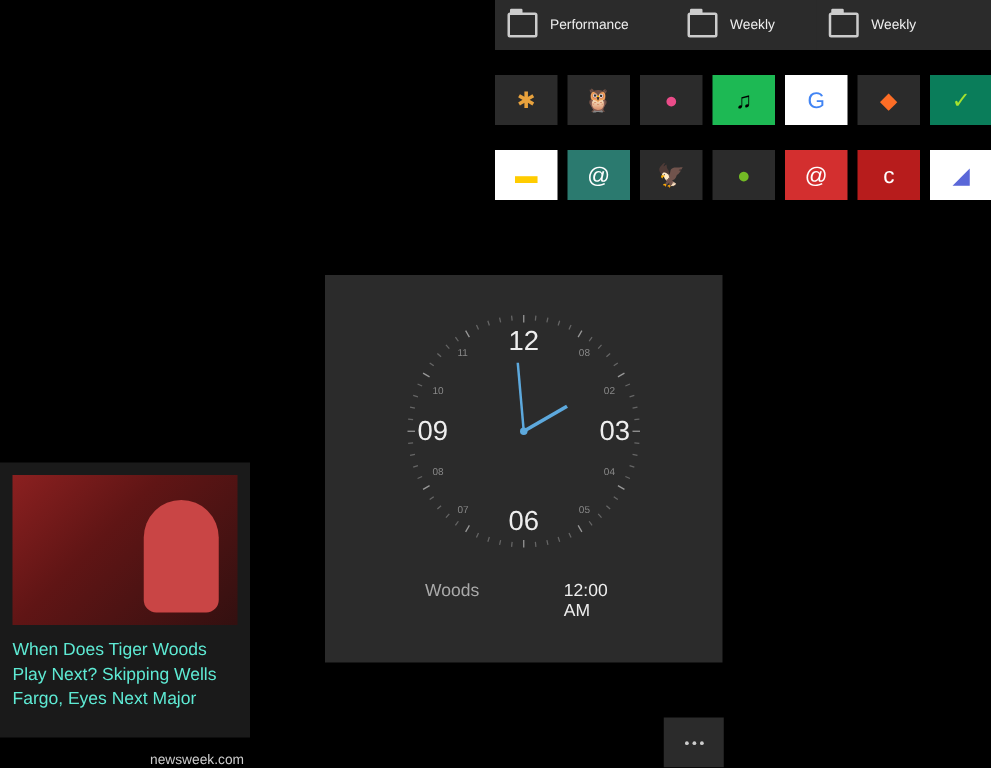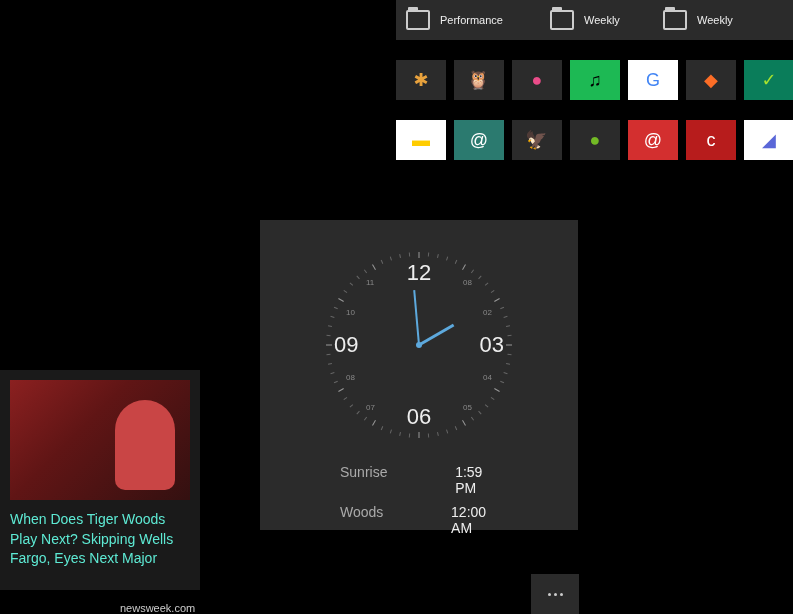--- a/index.html
+++ b/index.html
@@ -201,24 +201,20 @@
     <div class="clock-small s05">05</div>
     <div class="clock-small s07">07</div>
     <div class="clock-small s08">08</div>
     <div class="clock-small s10">10</div>
     <div class="clock-small s11">11</div>
     <div class="hand hour"></div>
     <div class="hand min"></div>
     <div class="clock-center"></div>
   </div>
   <div class="info-row">
-    <span class="info-label">Sunrise</span>
-    <span class="info-val">1:59 PM</span>
-  </div>
-  <div class="info-row">
     <span class="info-label">Woods</span>
     <span class="info-val">12:00 AM</span>
   </div>
 </div>
 
 <div class="news-tile">
   <div class="news-img"></div>
   <div class="news-title">When Does Tiger Woods Play Next? Skipping Wells Fargo, Eyes Next Major</div>
 </div>
 <div class="news-source">newsweek.com</div>

